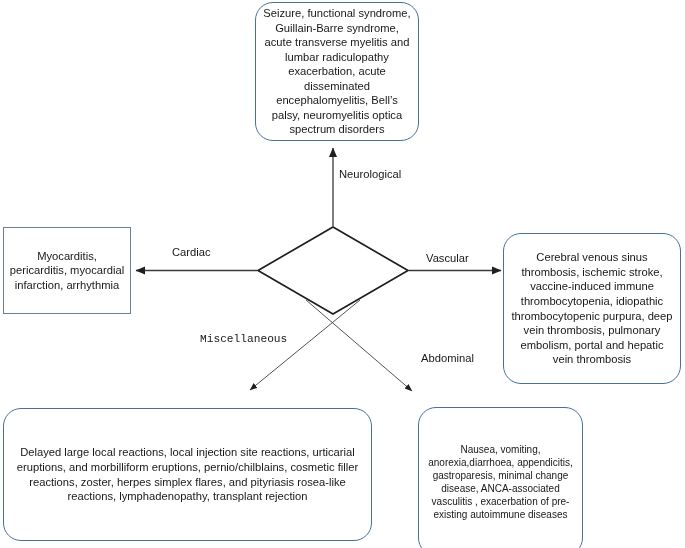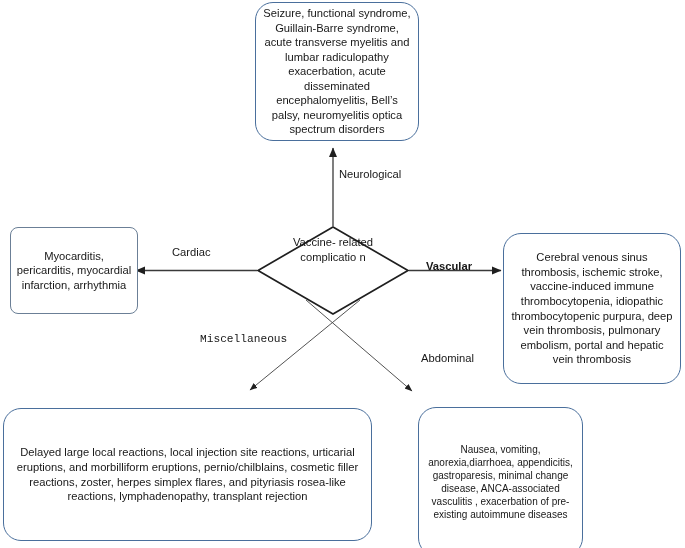--- a/index.html
+++ b/index.html
@@ -37,22 +37,21 @@
     text-align: center;
     line-height: 1.30;
     color: #171717;
   }
   .node-rounded {
     border: 1.4px solid #4a6f9c;
     border-radius: 18px;
   }
   .node-square {
     border: 1.4px solid #6b7f96;
-    border-radius: 8px;
-    margin-left: 7px;
+    border-radius: 0;
   }
   .node-text {
     display: block;
     width: 100%;
     white-space: pre-line;
   }
   
   #node-neurological {
     left: 255px;  top: 2px;
     width: 164px; height: 139px;
@@ -104,21 +103,21 @@
   }
   
   .edge-label {
     position: absolute;
     font-size: 11.2px;
     color: #171717;
     white-space: nowrap;
   }
   #label-neurological  { left: 339px; top: 168px; }
   #label-cardiac       { left: 172px; top: 246px; }
-  #label-vascular      { left: 426px; top: 260px; font-weight: bold; }
+  #label-vascular      { left: 426px; top: 252px; }
   #label-misc          { left: 200px; top: 333px; font-family: Liberation Mono, monospace; }
   #label-abdominal     { left: 421px; top: 352px; }
 </style>
 </head>
 <body>
 
 <div id="canvas">
 
   <svg id="connectors" viewBox="0 0 685 548" width="685" height="548">
     <defs>
@@ -156,26 +155,20 @@
   </div>
 
   <div class="node node-rounded" id="node-miscellaneous">
     <span class="node-text">Delayed large local reactions, local injection site reactions, urticarial eruptions, and morbilliform eruptions, pernio/chilblains, cosmetic filler reactions, zoster, herpes simplex flares, and pityriasis rosea-like reactions, lymphadenopathy, transplant rejection</span>
   </div>
 
   <div class="node node-rounded" id="node-abdominal">
     <span class="node-text">Nausea, vomiting, anorexia,diarrhoea, appendicitis, gastroparesis, minimal change disease, ANCA-associated vasculitis , exacerbation of pre- existing autoimmune diseases</span>
   </div>
 
-  <div id="node-center">
-    <div class="diamond-label">Vaccine-
-related
-complicatio
-n</div>
-  </div>
 
   <div class="edge-label" id="label-neurological">Neurological</div>
   <div class="edge-label" id="label-cardiac">Cardiac</div>
   <div class="edge-label" id="label-vascular">Vascular</div>
   <div class="edge-label" id="label-misc">Miscellaneous</div>
   <div class="edge-label" id="label-abdominal">Abdominal</div>
 
 </div>
 
 </body></html>

